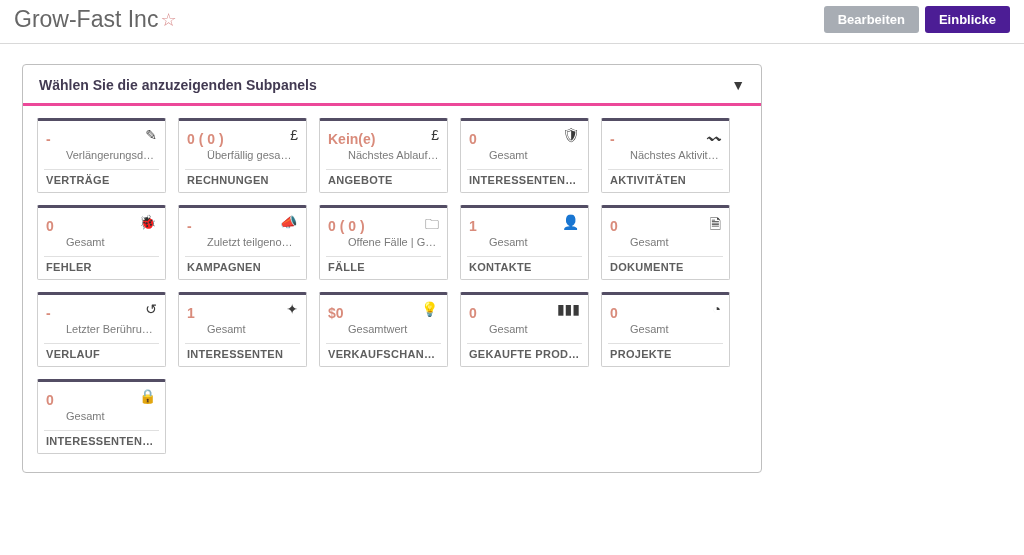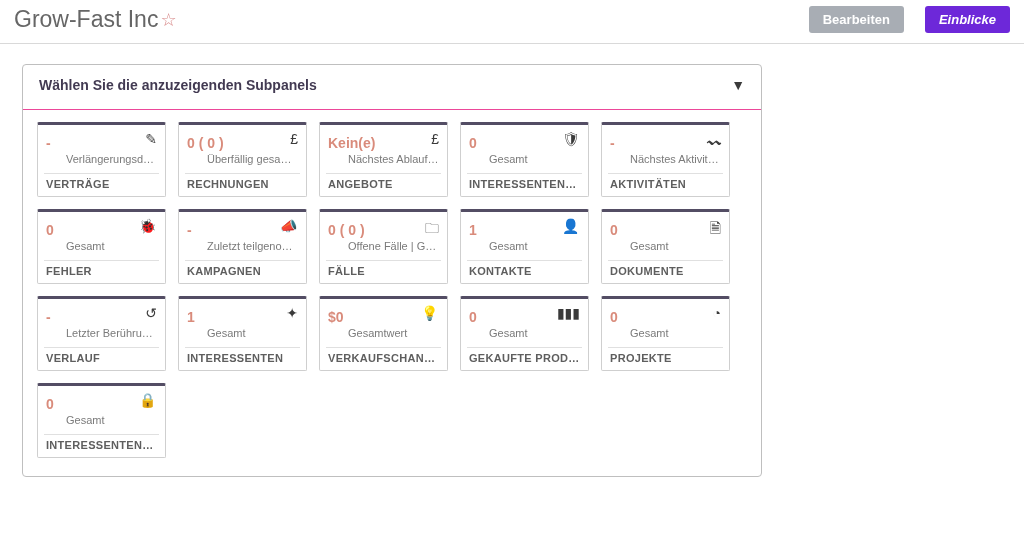--- a/index.html
+++ b/index.html
@@ -14,48 +14,48 @@
   .header {
     display: flex;
     align-items: center;
     justify-content: space-between;
     padding: 6px 14px 10px 14px;
     border-bottom: 1px solid #d9d9d9;
   }
   .title-block { display: flex; align-items: center; gap: 2px; }
   .page-title { font-size: 23px; font-weight: 400; color: #666; }
   .star-icon { color: #d88a8a; font-size: 18px; line-height: 1; }
-  .header-actions { display: flex; gap: 21px; }
+  .header-actions { display: flex; gap: 6px; }
   .btn {
     padding: 6px 14px;
     font-size: 13px;
     font-weight: 600;
     border: none;
     border-radius: 3px;
     cursor: pointer;
     color: #fff;
   }
   .btn-muted { background: #a8adb4; }
-  .btn-dark { background: #6d28d9; font-style: italic; }
+  .btn-dark { background: #4c1d95; }
   .btn-caret::after { content: " \25BE"; font-size: 10px; }
 
   .main { padding: 20px 0 0 22px; }
 
   .panel {
     width: 740px;
     border: 1px solid #bfbfbf;
     border-radius: 4px;
     background: #fff;
   }
   .panel-head {
     display: flex;
     justify-content: space-between;
     align-items: center;
-    padding: 12px 16px 16px 16px;
-    border-bottom: 1px solid #ec4899;
+    padding: 12px 16px 10px 16px;
+    border-bottom: 3px solid #ec4899;
   }
   .panel-title { font-size: 14px; font-weight: 600; color: #423a52; }
   .collapse-icon { font-size: 14px; color: #3b3b3b; }
 
   .grid {
     display: flex;
     flex-wrap: wrap;
     gap: 12px;
     padding: 12px 14px 18px 14px;
   }

